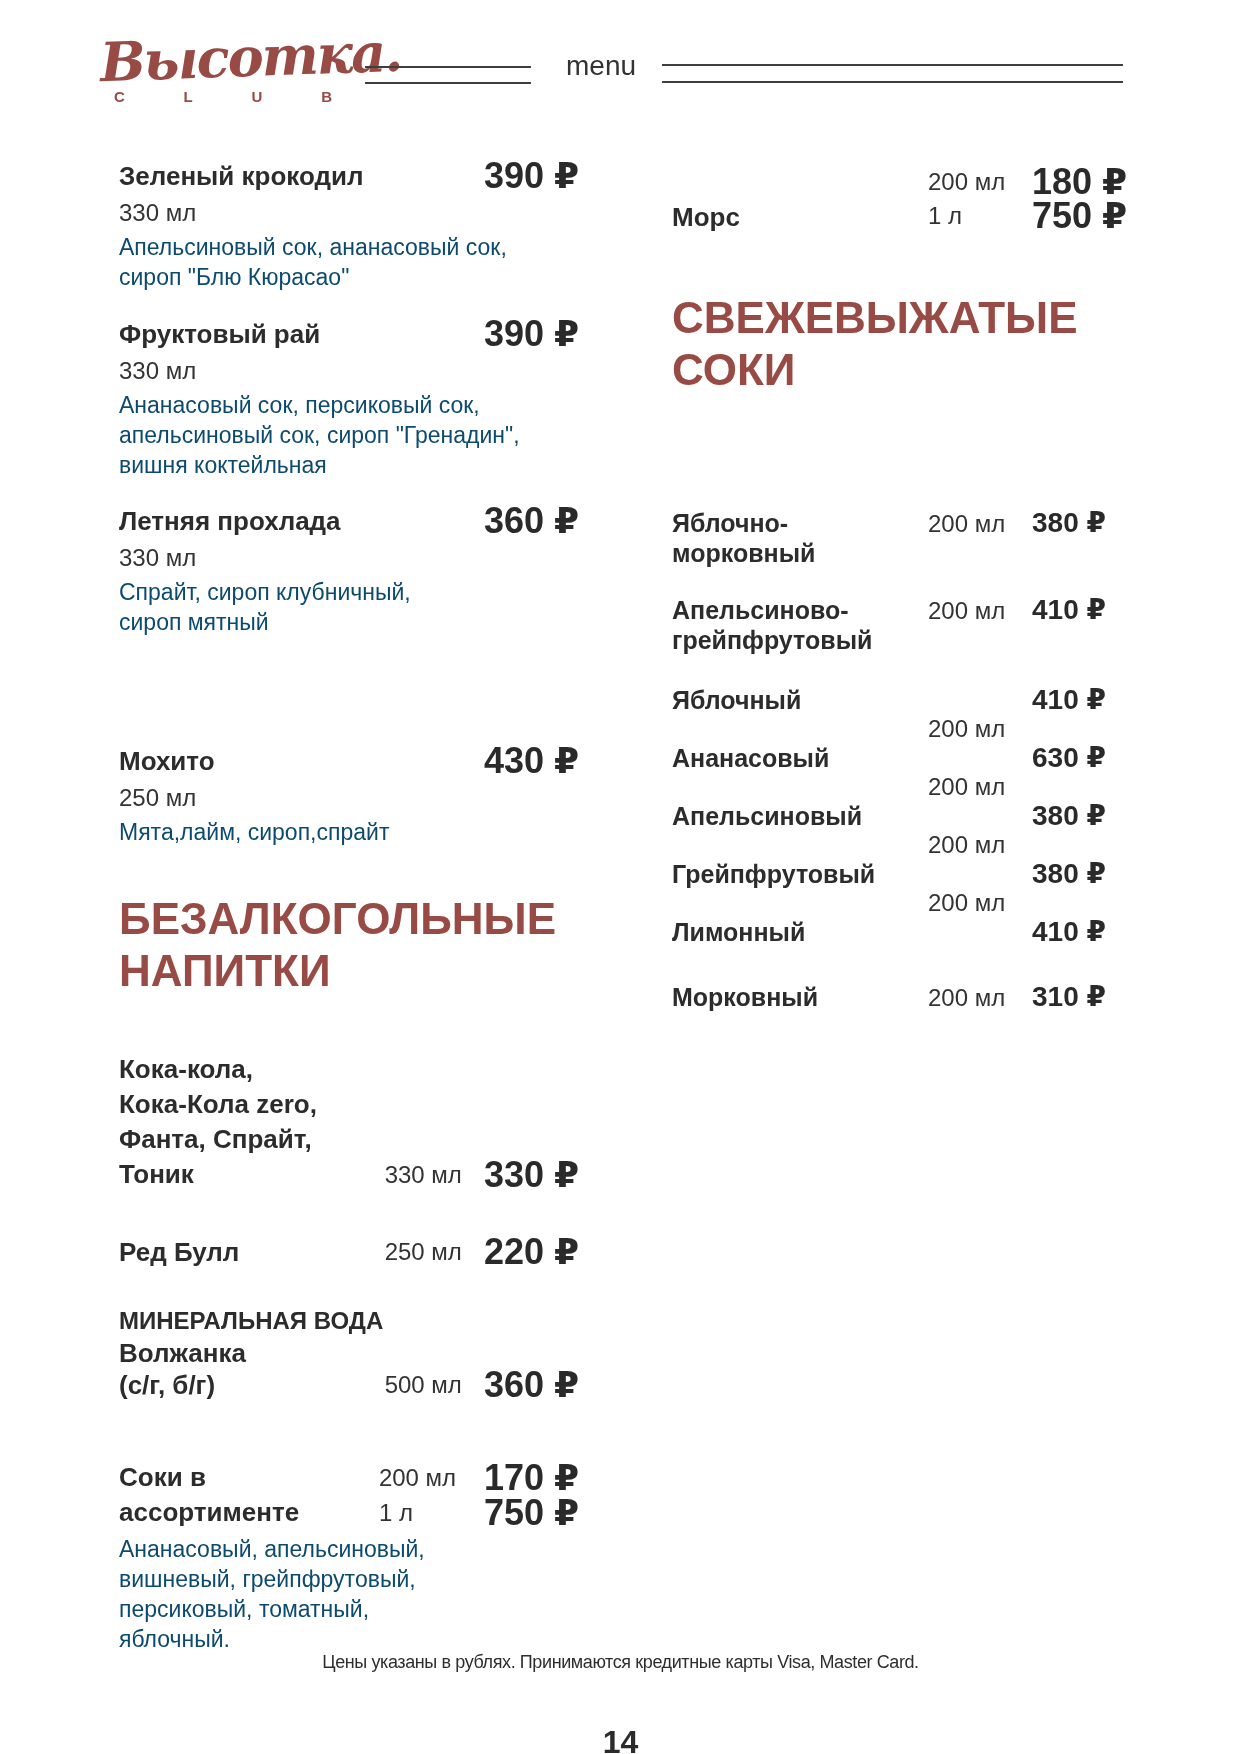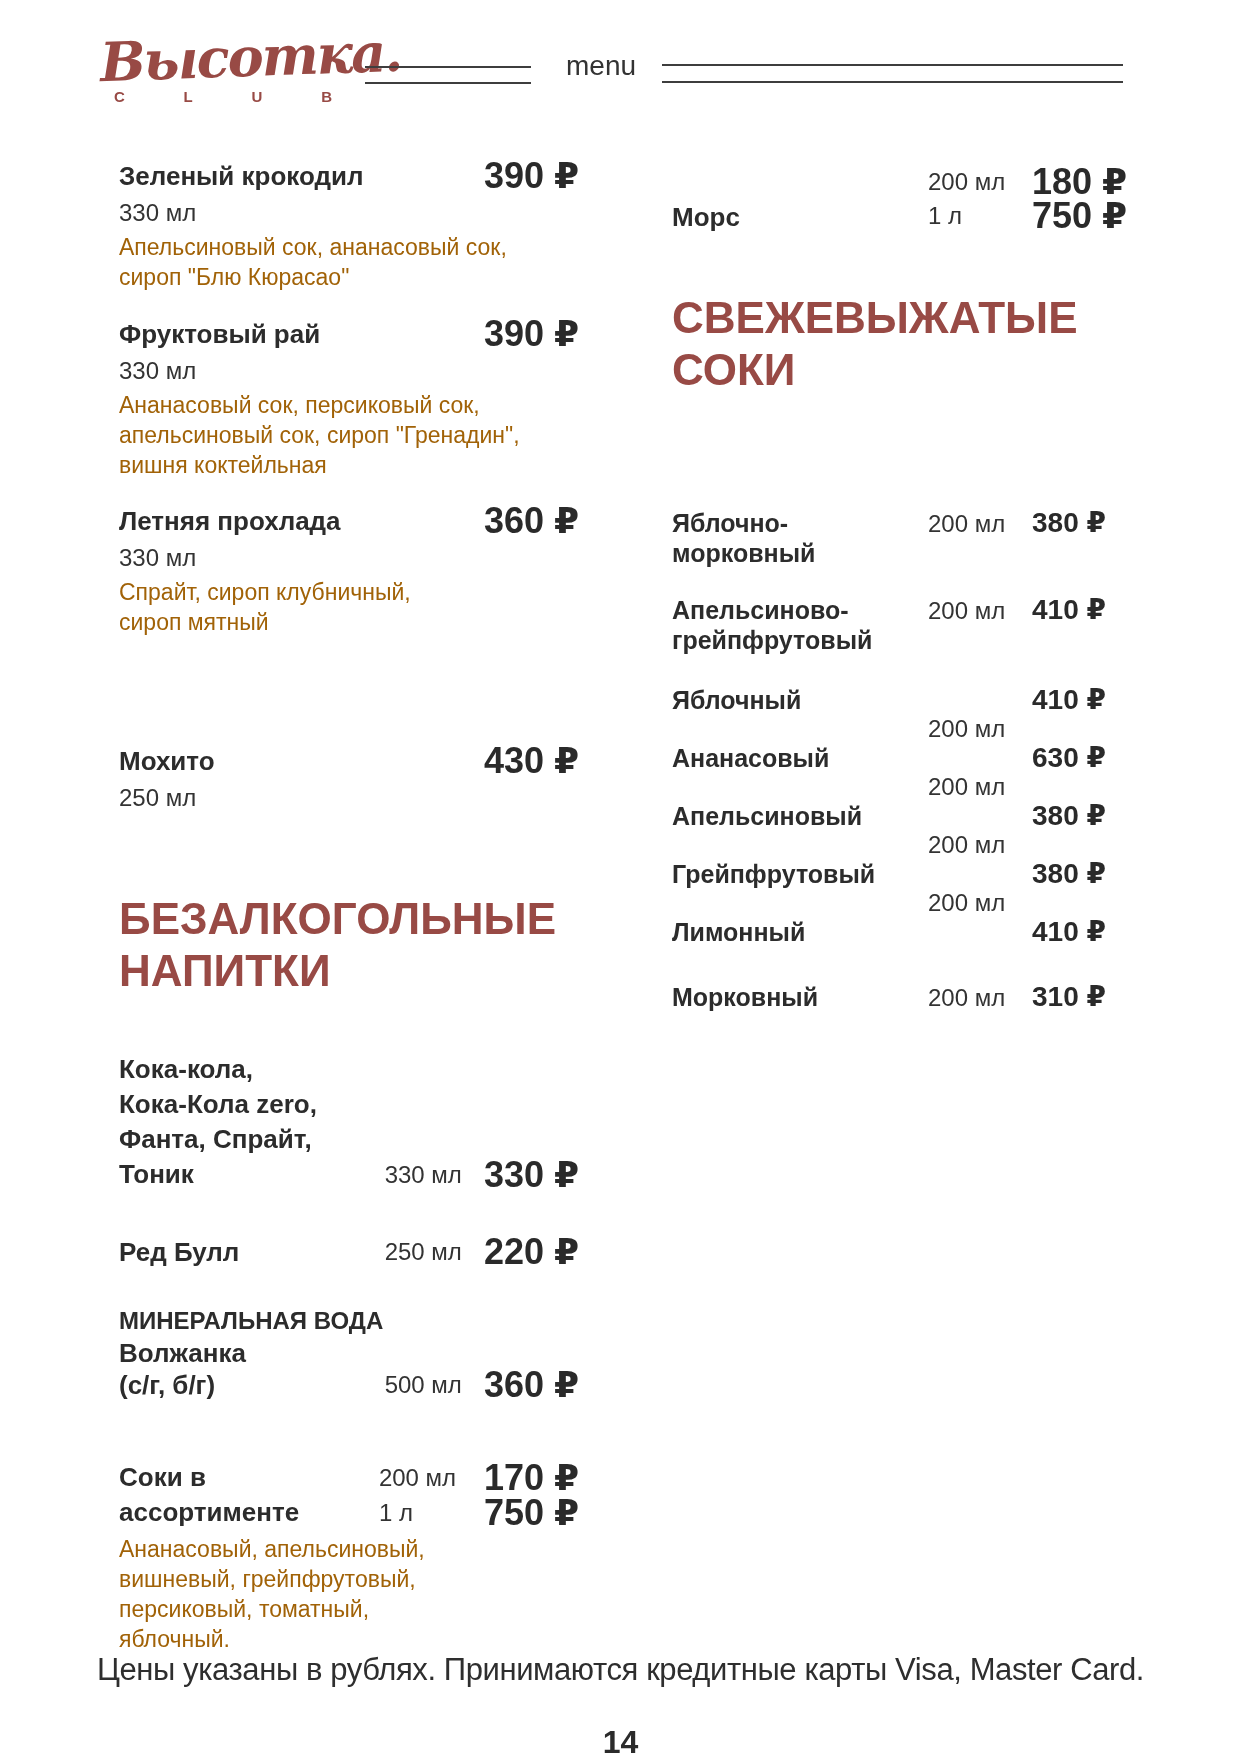--- a/index.html
+++ b/index.html
@@ -26,42 +26,42 @@
   .rule { position:absolute; height:0; border-top:2px solid #3e3e3e; }
 
   
   .sec-heading {
     font-weight:bold; font-size:44px; line-height:52px;
     color:var(--accent,#984a45); white-space:pre-line;
   }
   .item-name { font-weight:bold; font-size:26px; line-height:32px; white-space:pre-line; color:#2c2c2c; }
   .vol  { font-size:24px; line-height:30px; color:#333; white-space:nowrap; }
   .price{ font-weight:bold; font-size:36px; line-height:32px; color:#2a2a2a; white-space:nowrap; }
-  .desc { font-size:23px; line-height:30px; white-space:pre-line; margin-top:4px; color:#a16207; }
+  .desc { font-size:23px; line-height:30px; white-space:pre-line; margin-top:4px; color:#0c4a6e; }
 
   
   .l-name { width:281px; }
   .l-vol  { width:105px; }
   .cock-name { width:386px; }
   .name-mb { margin-bottom:6px; }
   .lh35 { line-height:35px; }
   .mineral-title { font-size:24px; }
 
   
   .r-name { width:256px; }
   .r-vol  { width:104px; }
   .j-row { display:flex; align-items:flex-start; line-height:30px; }
   .j-name { font-weight:bold; font-size:25px; line-height:30px; width:256px; white-space:pre-line; color:#2c2c2c; }
   .j-vol  { width:104px; font-size:24px; line-height:30px; padding-top:1px; color:#333; white-space:nowrap; }
   .j-price{ font-weight:bold; font-size:28px; line-height:30px; color:#2a2a2a; white-space:nowrap; }
   .j-volb { margin-left:256px; font-size:24px; line-height:28px; color:#333; }
   .mb27 { margin-bottom:27px; } .mb30 { margin-bottom:30px; } .mt35 { margin-top:35px; }
 
   
-  .footer-note { font-size:31px; letter-spacing:-0.4px; color:#2e2e2e; text-align:center; }
+  .footer-note { font-size:18px; letter-spacing:-0.4px; color:#2e2e2e; text-align:center; }
   .page-number { font-size:32px; font-weight:bold; color:#2b2b2b; text-align:center; }
 </style>
 </head>
 <body>
 
 <div class="page">
 
   <div class="abs" style="left:100px; top:28px;">
     <div class="logo-script">Высотка.</div>
     <div class="logo-letters">
@@ -108,20 +108,21 @@
     <div class="desc">Спрайт, сироп клубничный,
 сироп мятный</div>
   </div>
 
   <div class="abs" style="left:119px; top:745px; width:460px;">
     <div class="row name-mb">
       <div class="item-name cock-name">Мохито</div>
       <div class="price">430 ₽</div>
     </div>
     <div class="vol">250 мл</div>
+    <div class="desc">Мята,лайм, сироп,спрайт</div>
   </div>
 
   <div class="abs sec-heading" style="left:119px; top:893px; width:480px;">БЕЗАЛКОГОЛЬНЫЕ
 НАПИТКИ</div>
 
   <div class="abs" style="left:119px; top:1052px; width:460px;">
     <div class="row">
       <div class="item-name lh35 l-name">Кока-кола,
 Кока-Кола zero,
 Фанта, Спрайт,

